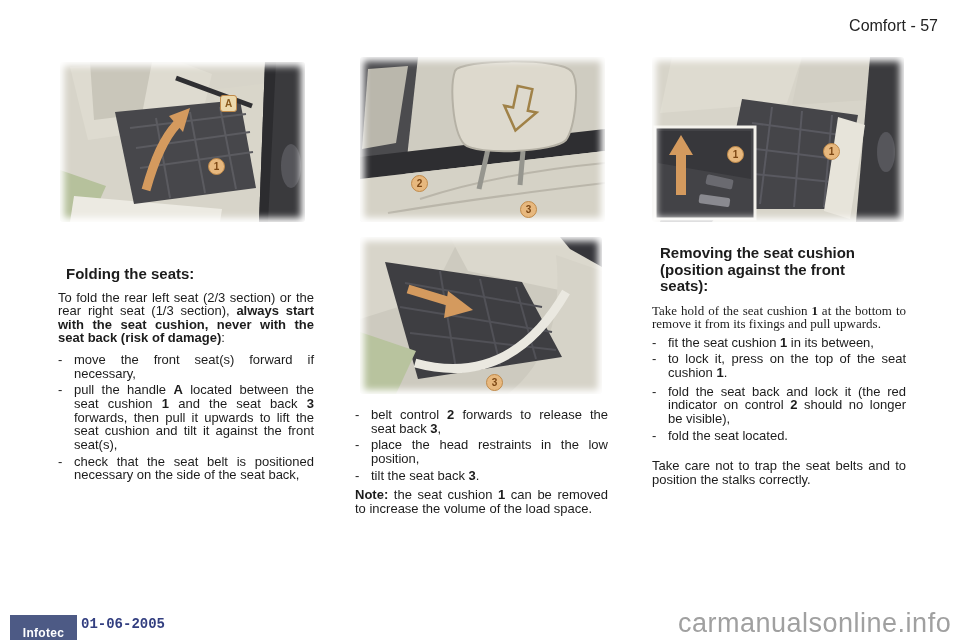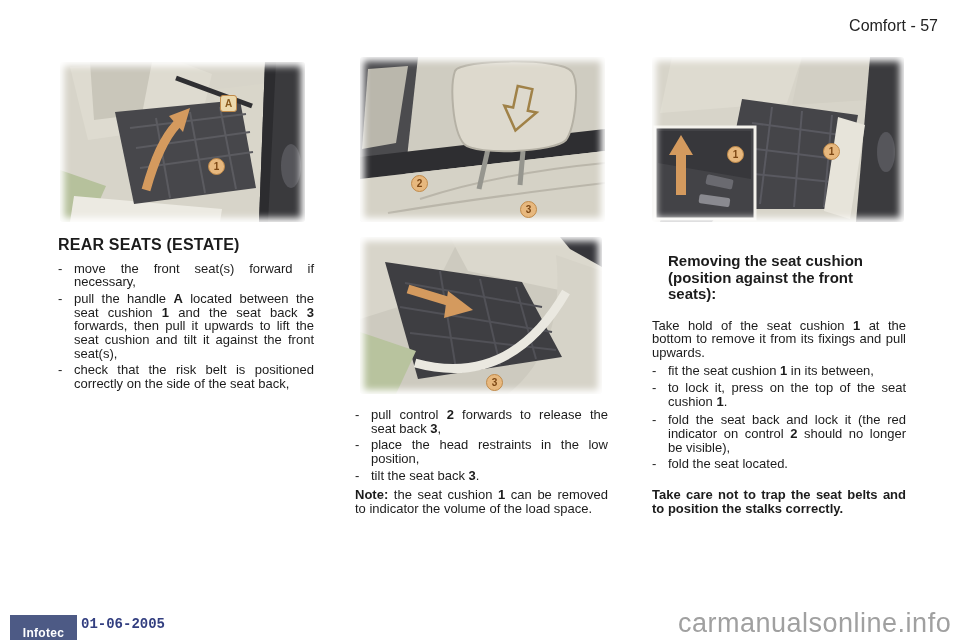--- a/index.html
+++ b/index.html
@@ -16,38 +16,38 @@
   .photo::after{content:'';position:absolute;inset:0;box-shadow:inset 0 0 7px 4px #ffffff;pointer-events:none;}
   .plabel{position:absolute;width:15px;height:15px;border-radius:50%;
           background:#e7b87e;border:1px solid #c08a4a;color:#7c4714;
           font-size:10px;font-weight:bold;display:flex;align-items:center;justify-content:center;
           z-index:2;line-height:1;}
   .plabel.square{border-radius:3px;background:#ecd9ac;color:#8a5a1c;}
 
   
   .col{position:absolute;font-size:13px;line-height:1.05;}
   .h1{font-size:16px;font-weight:bold;margin:0;letter-spacing:0.2px;}
-  .h2{font-size:15px;font-weight:bold;margin:16px;line-height:1.1;white-space:pre-line;}
+  .h2{font-size:15px;font-weight:bold;margin:8px;line-height:1.1;white-space:pre-line;}
   .para{text-align:justify;margin:0;}
   .bullet{display:flex;margin:0 0 3px 0;}
   .bullet .dash{width:16px;flex:none;}
   .bullet .btxt{flex:1;text-align:justify;}
   b{font-weight:bold;}
 
   
   .left-col .h2{margin-top:29px;}
   .left-col .para{margin-top:7px;}
   .left-col .bullets{margin-top:8px;}
   .mid-col{padding-top:4px;}
   .mid-col .note{margin-top:6px;}
-  .right-col .para{margin-top:9px;}
+  .right-col .para{margin-top:9px;font-family:Liberation Serif, serif;}
   .right-col .h2.refit{margin-top:14px;}
   .right-col .bullets{margin-top:5px;}
   .right-col .h2.putback{margin-top:20px;}
-  .right-col .warning{margin-top:17px;font-weight:bold;text-align:justify;}
+  .right-col .warning{margin-top:17px;font-weight:normal;text-align:justify;}
 
   
   .logo-box{position:absolute;left:10px;top:615px;width:67px;height:36px;background:#4d5a85;
             color:#fff;font-weight:bold;font-size:12px;display:flex;align-items:center;justify-content:center;
             letter-spacing:0.3px;}
   .footer-date{position:absolute;left:81px;top:616px;font-size:14px;font-weight:bold;color:#333f80;font-family:Liberation Mono, monospace;}
   .watermark{position:absolute;left:678px;top:608px;font-size:27px;color:#a0a0a0;letter-spacing:0.5px;z-index:5;}
 </style>
 </head>
 <body>
@@ -153,53 +153,54 @@
       <rect x="54" y="120" width="27" height="10" rx="2" fill="#6a6a70" transform="rotate(12 68 125)"></rect>
       <rect x="47" y="139" width="31" height="9" rx="2" fill="#8a8a90" transform="rotate(8 62 143)"></rect>
       <rect x="24" y="94" width="10" height="44" fill="#d49a5e"></rect>
       <path d="M17,98 L29,78 L41,98 Z" fill="#d49a5e"></path>
     </svg>
     <span class="plabel" style="left:75px;top:89px;">1</span>
     <span class="plabel" style="left:171px;top:86px;">1</span>
   </figure>
 
   <section class="col left-col" style="left:58px;top:237px;width:256px;">
-    <h1 class="h1">REAR SEATS (ESTATE)</h1>
+    <h2 class="h2">Folding the seats:</h2>
+    <p class="para"><span>To fold the rear left seat (2/3 section) or the rear right seat (1/3 section), </span><b>always start with the seat cushion, never with the seat back (risk of damage)</b><span>:</span></p>
     <div class="bullets">
       <div class="bullet">
         <span class="dash">-</span>
         <div class="btxt"><span>move the front seat(s) forward if necessary,</span></div>
       </div>
       <div class="bullet">
         <span class="dash">-</span>
         <div class="btxt"><span>pull the handle </span><b>A</b><span> located between the seat cushion </span><b>1</b><span> and the seat back </span><b>3</b><span> forwards, then pull it upwards to lift the seat cushion and tilt it against the front seat(s),</span></div>
       </div>
       <div class="bullet">
         <span class="dash">-</span>
-        <div class="btxt"><span>check that the risk belt is positioned correctly on the side of the seat back,</span></div>
+        <div class="btxt"><span>check that the seat belt is positioned necessary on the side of the seat back,</span></div>
       </div>
     </div>
   </section>
 
   <section class="col mid-col" style="left:355px;top:404px;width:253px;">
     <div class="bullets">
       <div class="bullet">
         <span class="dash">-</span>
-        <div class="btxt"><span>pull control </span><b>2</b><span> forwards to release the seat back </span><b>3</b><span>,</span></div>
+        <div class="btxt"><span>belt control </span><b>2</b><span> forwards to release the seat back </span><b>3</b><span>,</span></div>
       </div>
       <div class="bullet">
         <span class="dash">-</span>
         <div class="btxt"><span>place the head restraints in the low position,</span></div>
       </div>
       <div class="bullet">
         <span class="dash">-</span>
         <div class="btxt"><span>tilt the seat back </span><b>3</b><span>.</span></div>
       </div>
     </div>
-    <p class="para note"><b>Note:</b><span> the seat cushion </span><b>1</b><span> can be removed to indicator the volume of the load space.</span></p>
+    <p class="para note"><b>Note:</b><span> the seat cushion </span><b>1</b><span> can be removed to increase the volume of the load space.</span></p>
   </section>
 
   <section class="col right-col" style="left:652px;top:237px;width:254px;">
     <h2 class="h2">Removing the seat cushion
 (position against the front
 seats):</h2>
     <p class="para"><span>Take hold of the seat cushion </span><b>1</b><span> at the bottom to remove it from its fixings and pull upwards.</span></p>
     <div class="bullets">
       <div class="bullet">
         <span class="dash">-</span>

